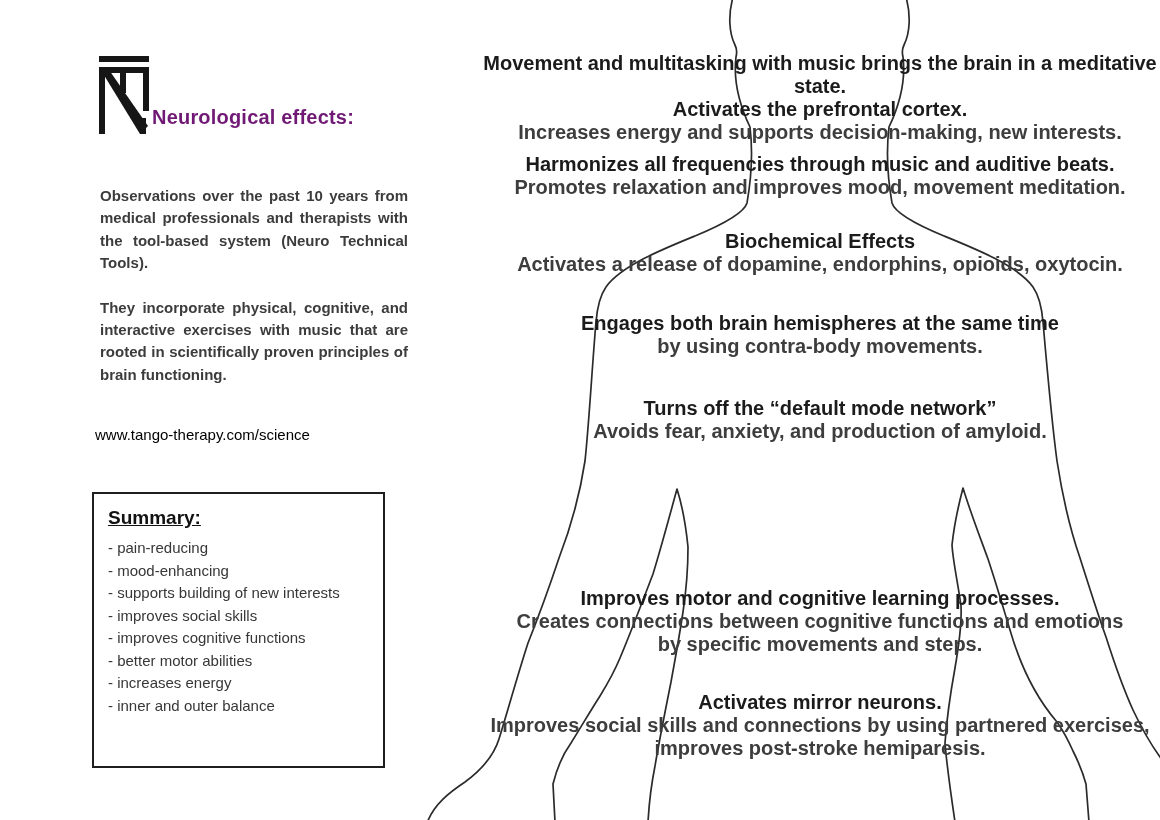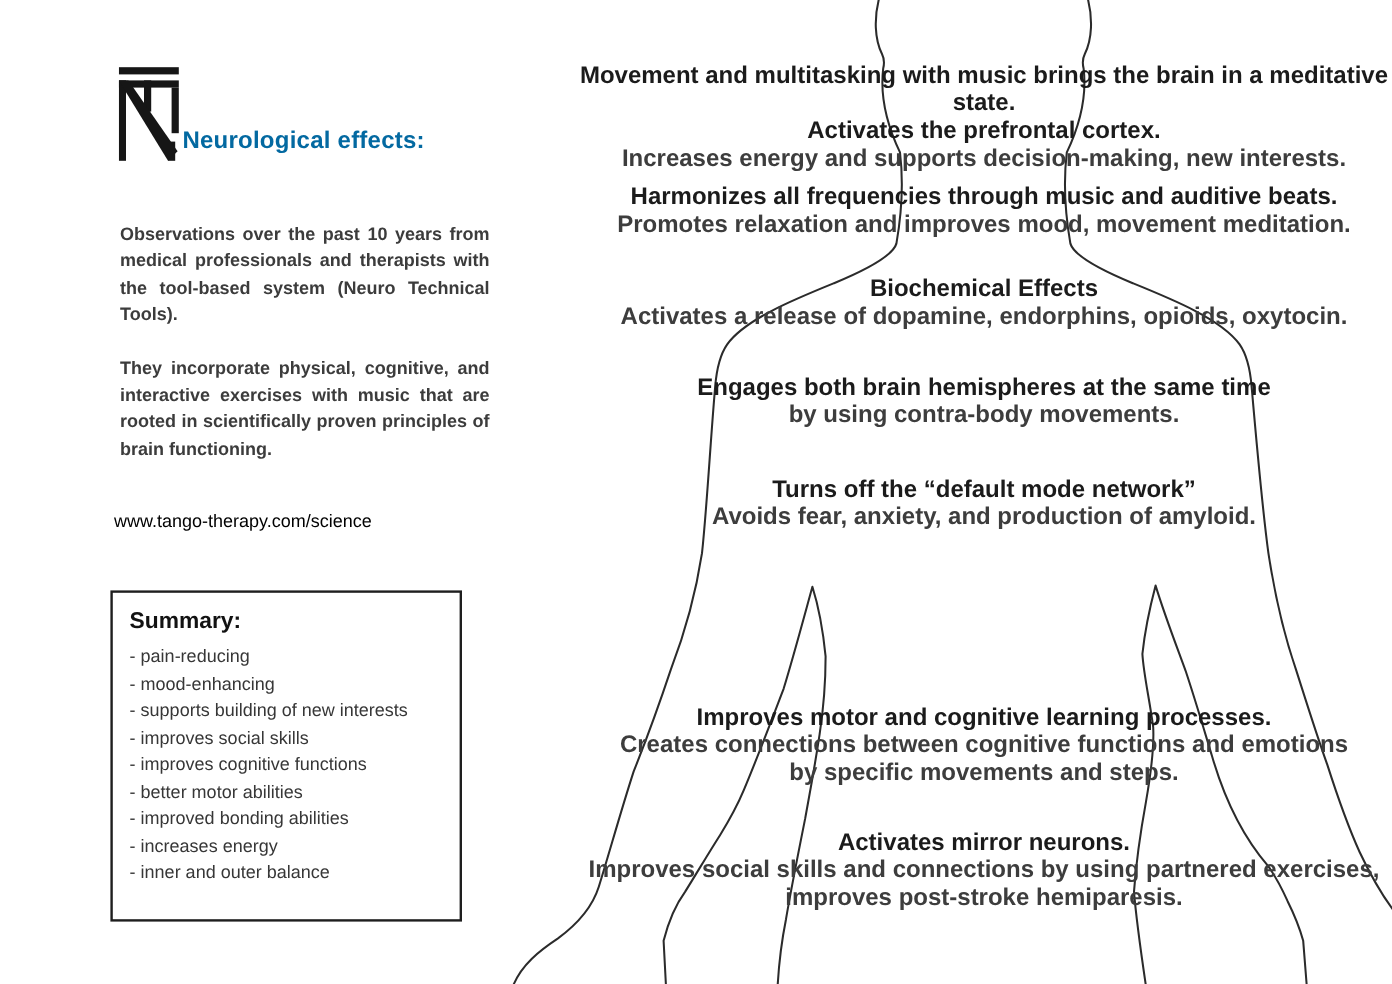--- a/index.html
+++ b/index.html
@@ -2,27 +2,27 @@
 <html><head>
 <meta charset="utf-8">
 <style>
   html,body{margin:0;padding:0;background:#ffffff;}
   body{width:1160px;height:820px;position:relative;overflow:hidden;
        font-family:"Liberation Sans","DejaVu Sans",sans-serif;color:#3a3a3a;}
   .abs{position:absolute;}
 
   
   .logo{left:99px;top:54px;}
-  .heading{left:152px;top:106px;font-size:20px;font-weight:700;color:#0369a1;letter-spacing:.2px;}
+  .heading{left:152px;top:106px;font-size:20px;font-weight:700;color:#701a75;letter-spacing:.2px;}
   .intro{left:100px;top:185px;width:308px;font-size:15px;line-height:22.4px;color:#3c3c3c;font-weight:bold;}
   .intro p{margin:0 0 22px 0;text-align:justify;}
   .intro p.stretch-last{text-align-last:justify;}
   .url{left:95px;top:426px;font-size:15px;color:#000000;}
   .summary-box{left:92px;top:492px;width:289px;height:272px;border:2px solid #1e1e1e;background:#fff;}
-  .summary-title{margin:13px 0 8px 14px;font-size:19px;font-weight:700;color:#121212;}
+  .summary-title{margin:13px 0 8px 14px;font-size:19px;font-weight:700;color:#121212;text-decoration:underline;}
   .summary-list{margin:0 0 0 14px;padding:0;list-style:none;font-size:15px;line-height:22.5px;color:#373737;}
 
   
   .figure-svg{left:0;top:0;width:1160px;height:820px;}
   .effects-col{left:480px;top:0;width:680px;height:820px;}
   .effect{position:absolute;left:0;width:680px;text-align:center;font-size:20px;line-height:23px;}
   .effect .t{font-weight:700;color:#1b1b1b;}
   .effect .d{font-weight:700;color:#3d3d3d;}
   .b1{top:52px}.b2{top:153px}.b3{top:230px}.b4{top:312px}
   .b5{top:397px}.b6{top:484px}.b7{top:587px}.b8{top:691px}
@@ -113,21 +113,20 @@
 
 <div class="abs summary-box">
   <div class="summary-title">Summary:</div>
   <ul class="summary-list">
     <li>- pain-reducing</li>
     <li>- mood-enhancing</li>
     <li>- supports building of new interests</li>
     <li>- improves social skills</li>
     <li>- improves cognitive functions</li>
     <li>- better motor abilities</li>
-    <li>- improved bonding abilities</li>
     <li>- increases energy</li>
     <li>- inner and outer balance</li>
   </ul>
 </div>
 
 <div class="abs effects-col">
 
   <div class="effect b1">
     <div class="t">Movement and multitasking with music brings the brain in a meditative state.</div>
     <div class="t">Activates the prefrontal cortex.</div>

